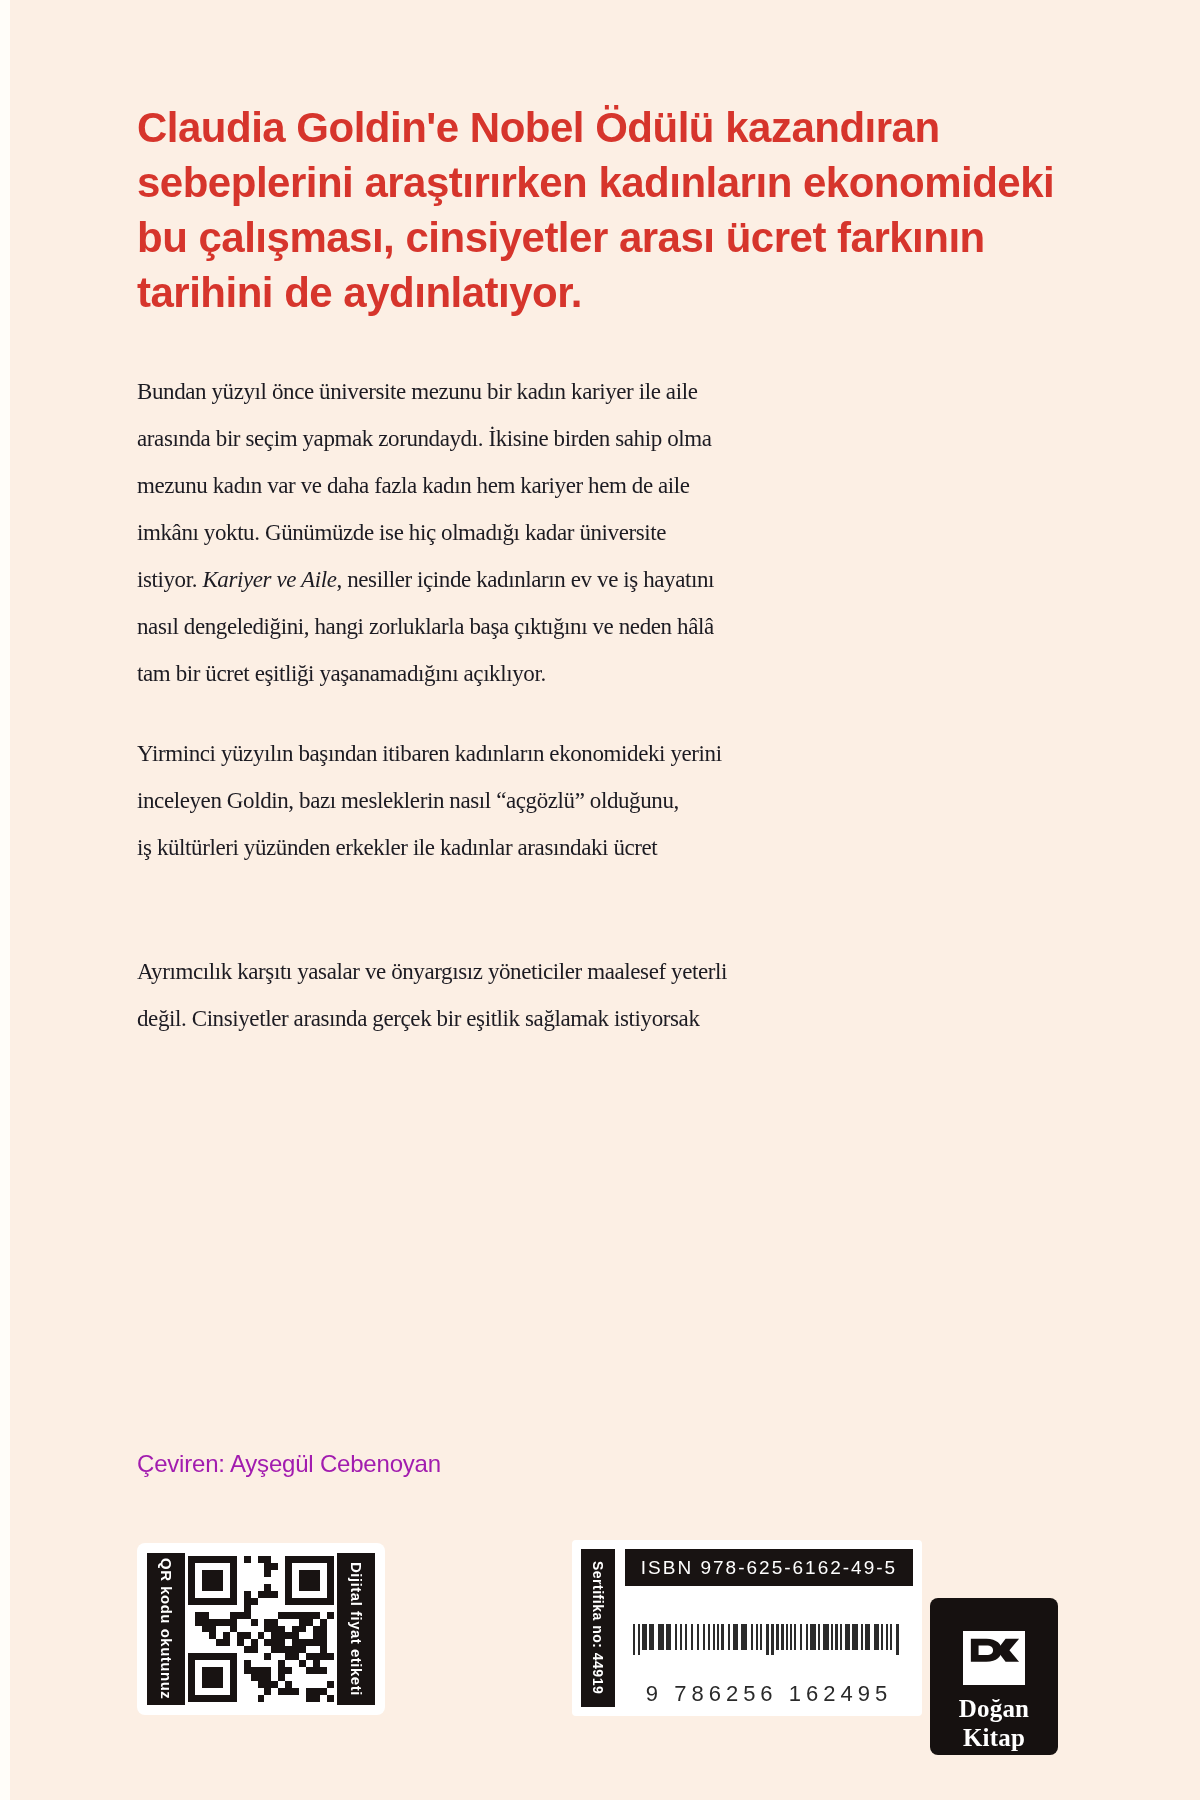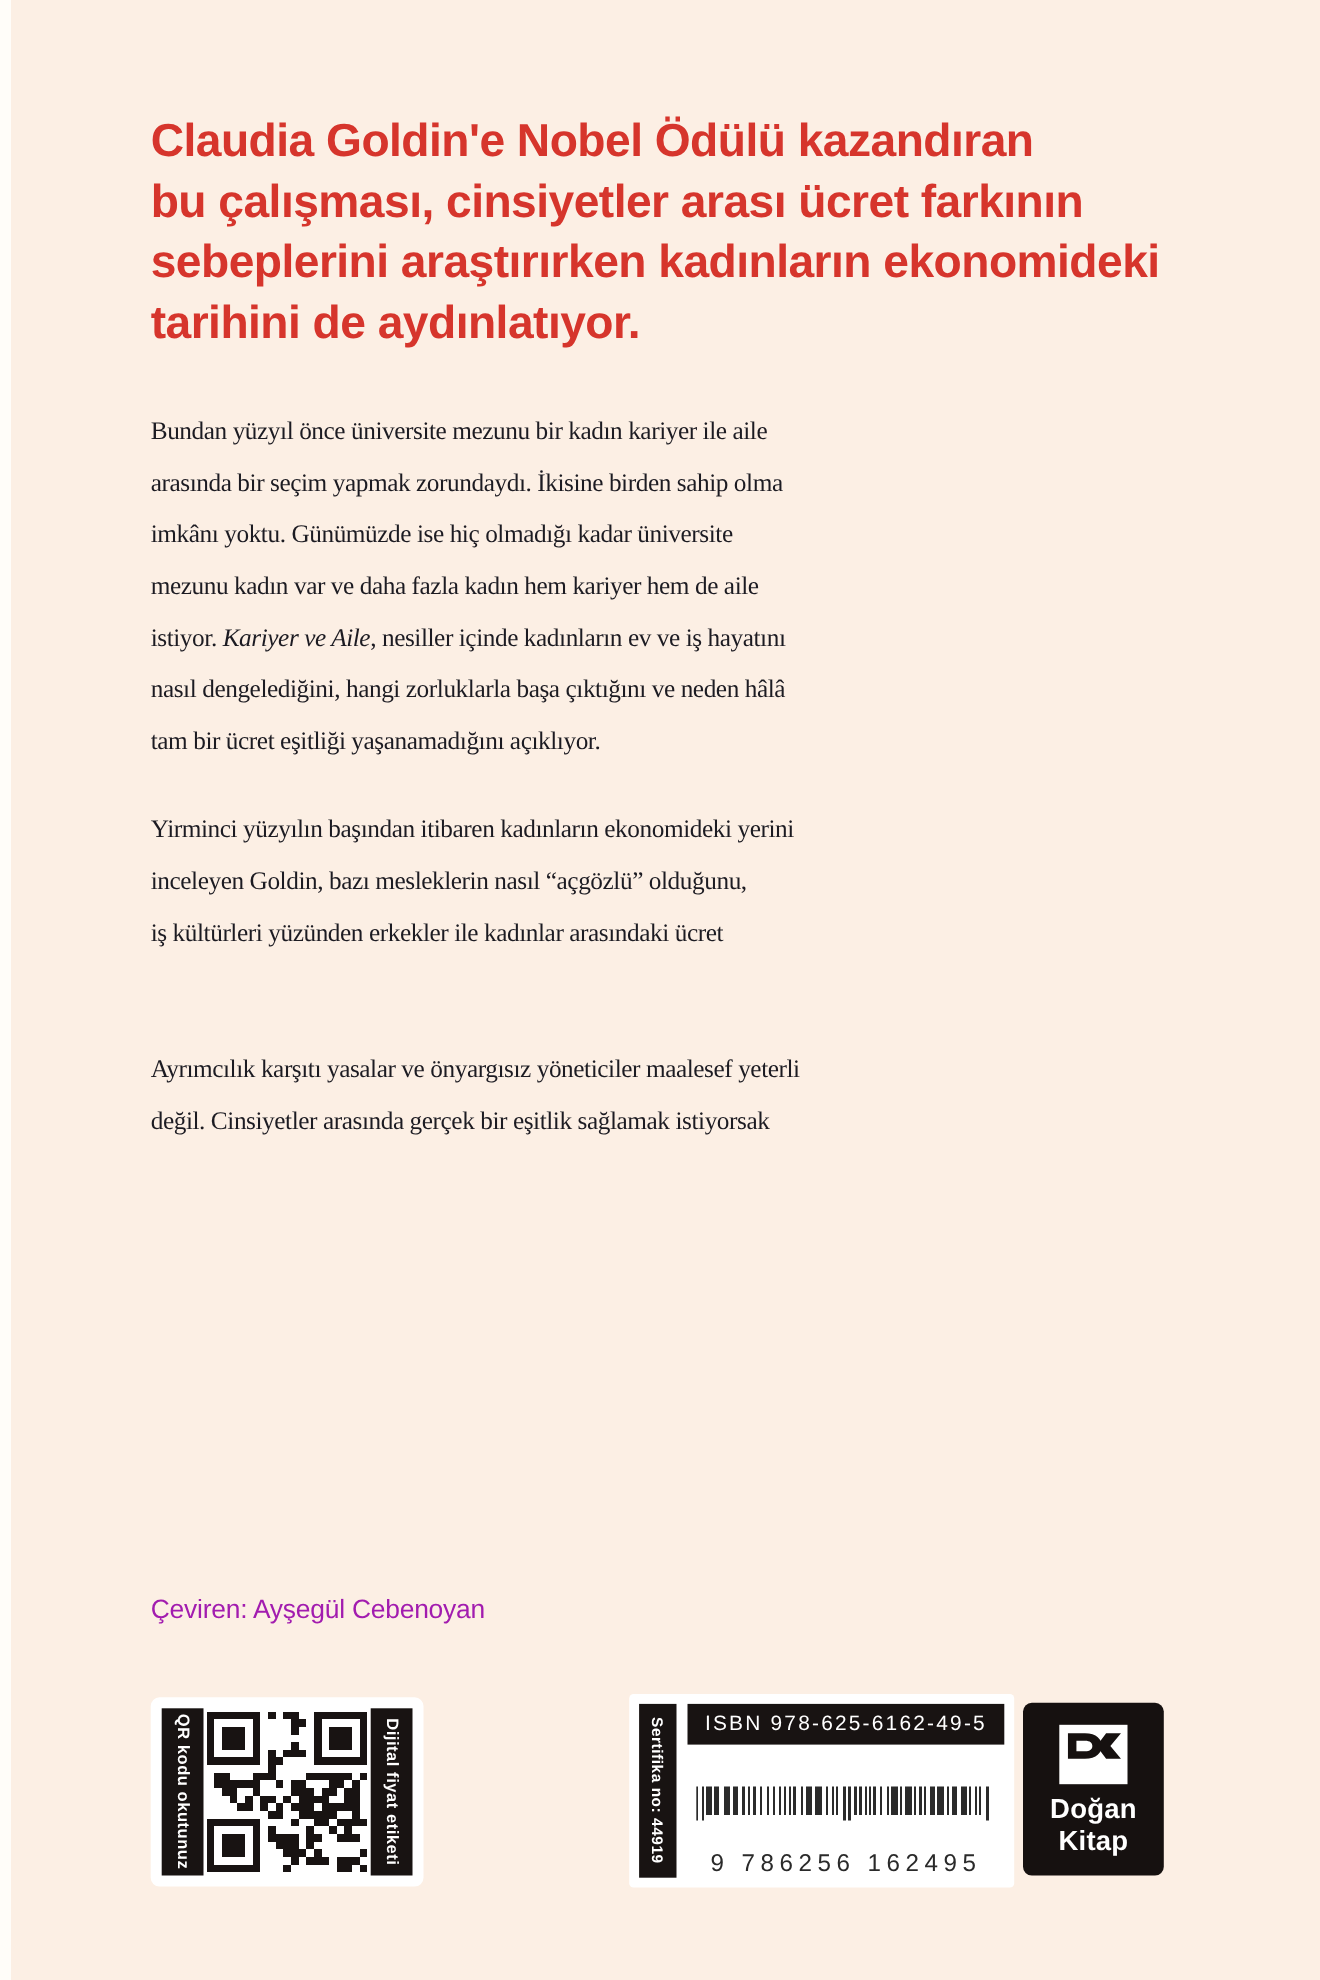--- a/index.html
+++ b/index.html
@@ -47,45 +47,45 @@
     background:#181312;color:#fff;width:100%;height:37px;line-height:37px;
     text-align:center;font-size:19px;letter-spacing:2px;font-weight:400;
     box-sizing:border-box;white-space:nowrap;
   }
   .bars{width:272px;height:94px;margin-top:6px;}
   .bc-digits{
     font-size:22px;letter-spacing:5px;color:#2a2a2a;margin-top:-6px;
     font-family:"Liberation Sans",sans-serif;white-space:nowrap;background:transparent;
   }
   .logo-card{
-    position:absolute;left:930px;top:1548px;width:128px;height:157px;
+    position:absolute;left:930px;top:1598px;width:128px;height:157px;
     background:#161110;border-radius:8px;display:flex;flex-direction:column;
-    align-items:center;box-sizing:border-box;padding-top:20px;
+    align-items:center;box-sizing:border-box;padding-top:33px;font-family:Liberation Serif, serif;
   }
   .monogram-box{width:62px;height:54px;background:#fff;display:flex;align-items:flex-start;justify-content:center;}
   .logo-name{color:#fff;font-size:25px;font-weight:700;line-height:29px;letter-spacing:0.2px;}
   .logo-name.first{margin-top:9px;}
 </style>
 </head>
 <body>
 
 <div class="edge-left"></div>
 
 <div class="headline">
   <div>Claudia Goldin'e Nobel Ödülü kazandıran</div>
+  <div>sebeplerini araştırırken kadınların ekonomideki</div>
   <div>bu çalışması, cinsiyetler arası ücret farkının</div>
-  <div>sebeplerini araştırırken kadınların ekonomideki</div>
   <div>tarihini de aydınlatıyor.</div>
 </div>
 
 <div class="para p1">
   <div>Bundan yüzyıl önce üniversite mezunu bir kadın kariyer ile aile</div>
   <div>arasında bir seçim yapmak zorundaydı. İkisine birden sahip olma</div>
+  <div>mezunu kadın var ve daha fazla kadın hem kariyer hem de aile</div>
   <div>imkânı yoktu. Günümüzde ise hiç olmadığı kadar üniversite</div>
-  <div>mezunu kadın var ve daha fazla kadın hem kariyer hem de aile</div>
   <div><span>istiyor. </span><em>Kariyer ve Aile</em><span>, nesiller içinde kadınların ev ve iş hayatını</span></div>
   <div>nasıl dengelediğini, hangi zorluklarla başa çıktığını ve neden hâlâ</div>
   <div>tam bir ücret eşitliği yaşanamadığını açıklıyor.</div>
 </div>
 
 <div class="para p2">
   <div>Yirminci yüzyılın başından itibaren kadınların ekonomideki yerini</div>
   <div>inceleyen Goldin, bazı mesleklerin nasıl “açgözlü” olduğunu,</div>
   <div>iş kültürleri yüzünden erkekler ile kadınlar arasındaki ücret</div>
 </div>

